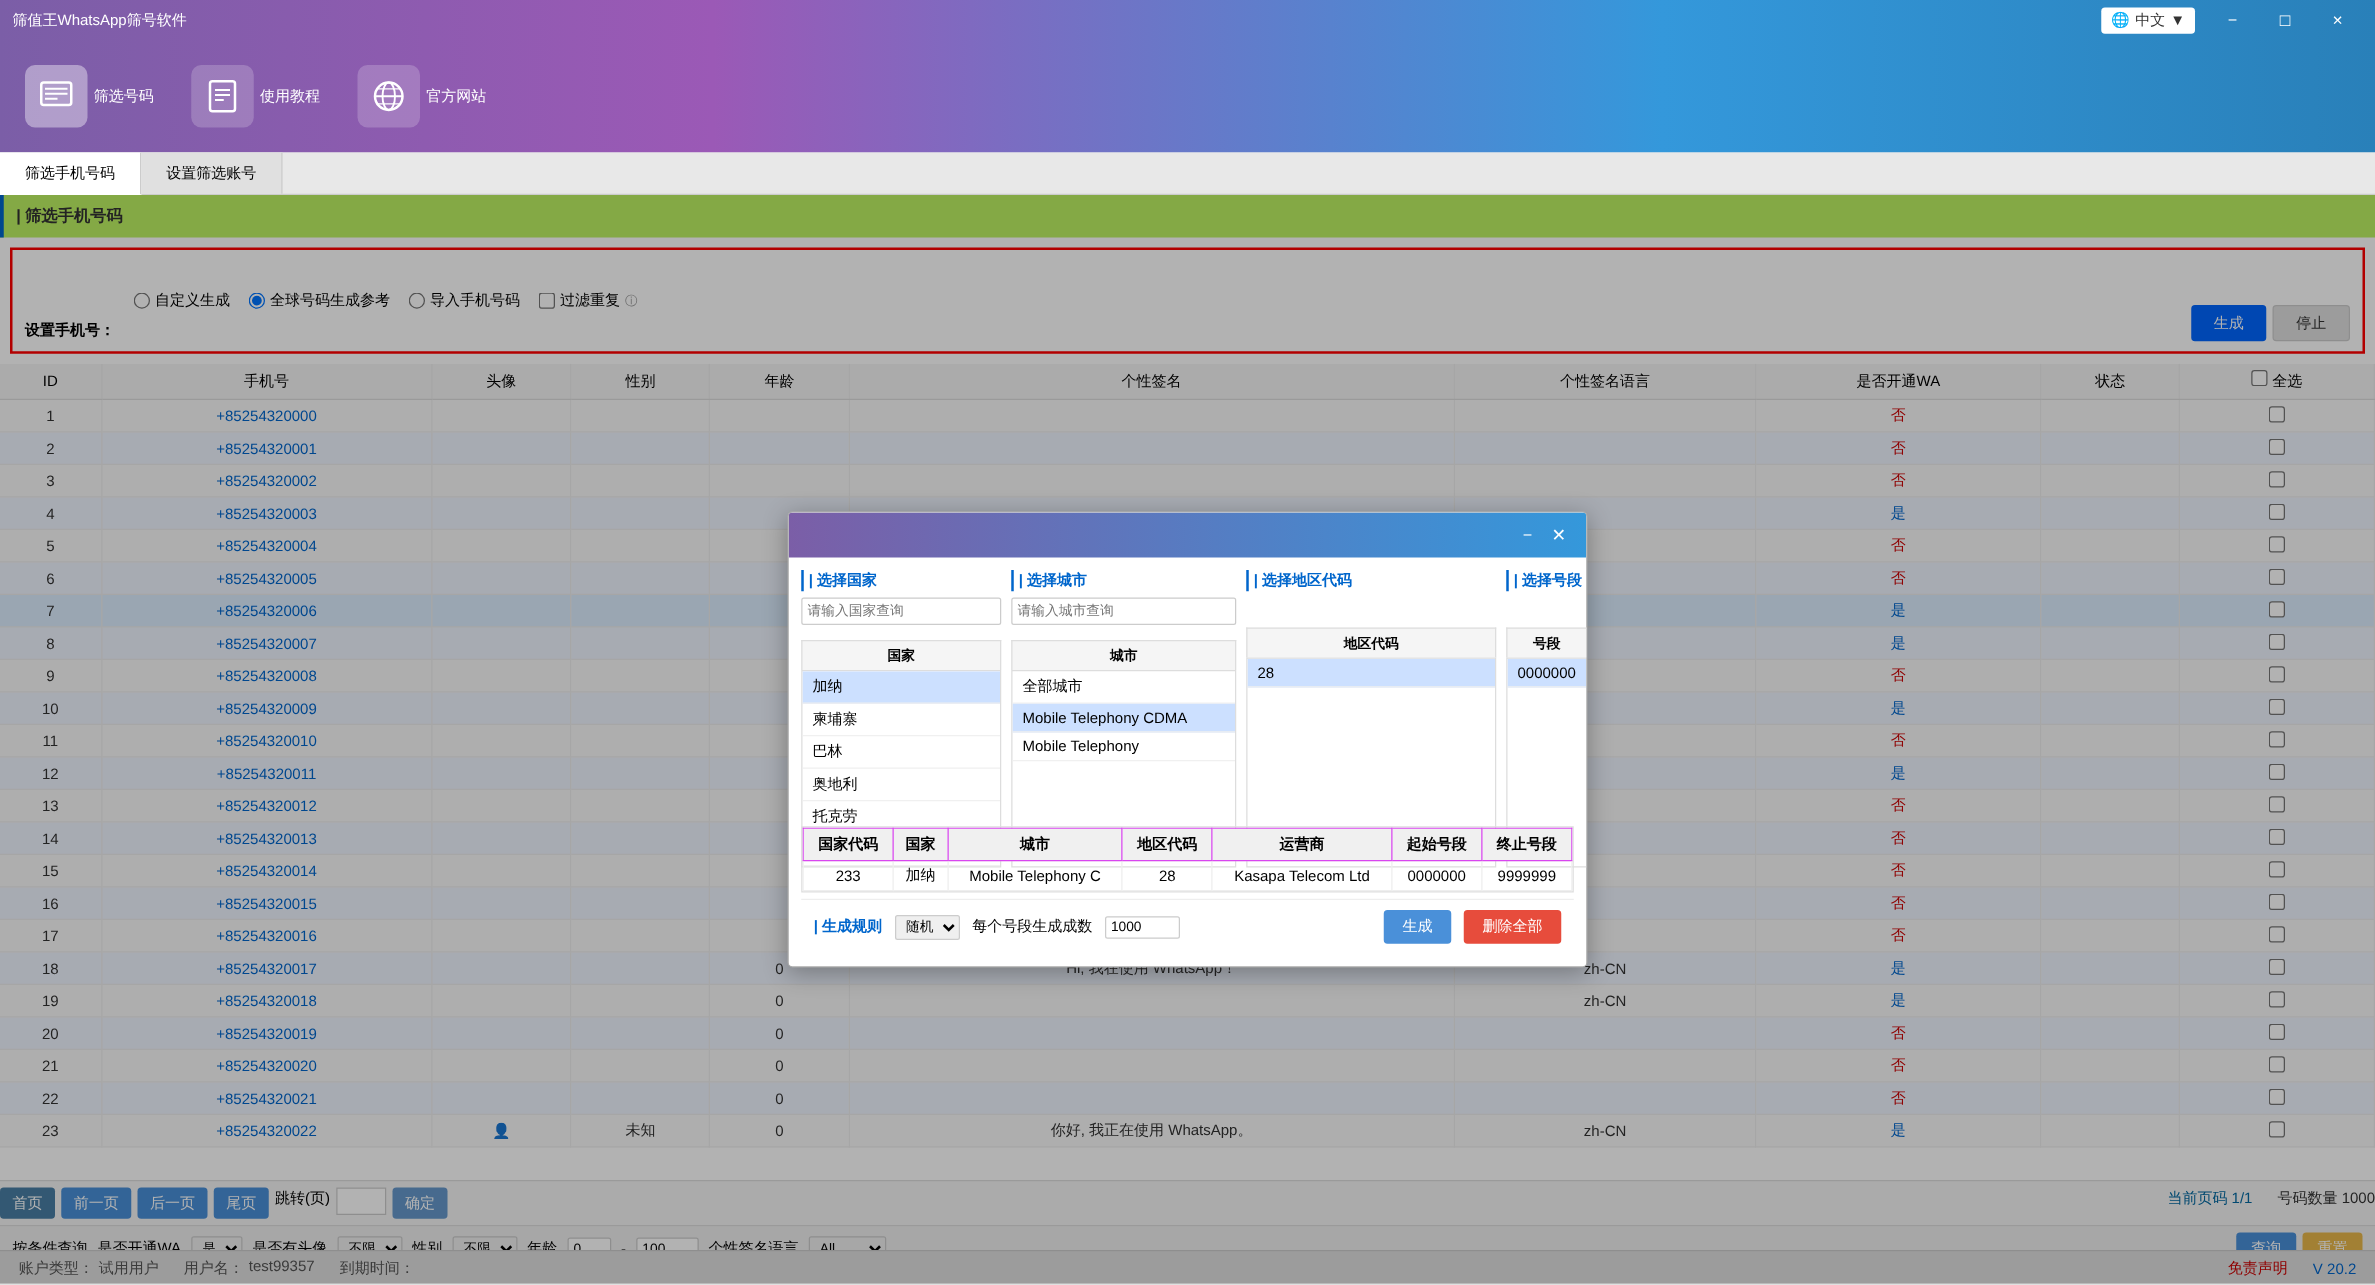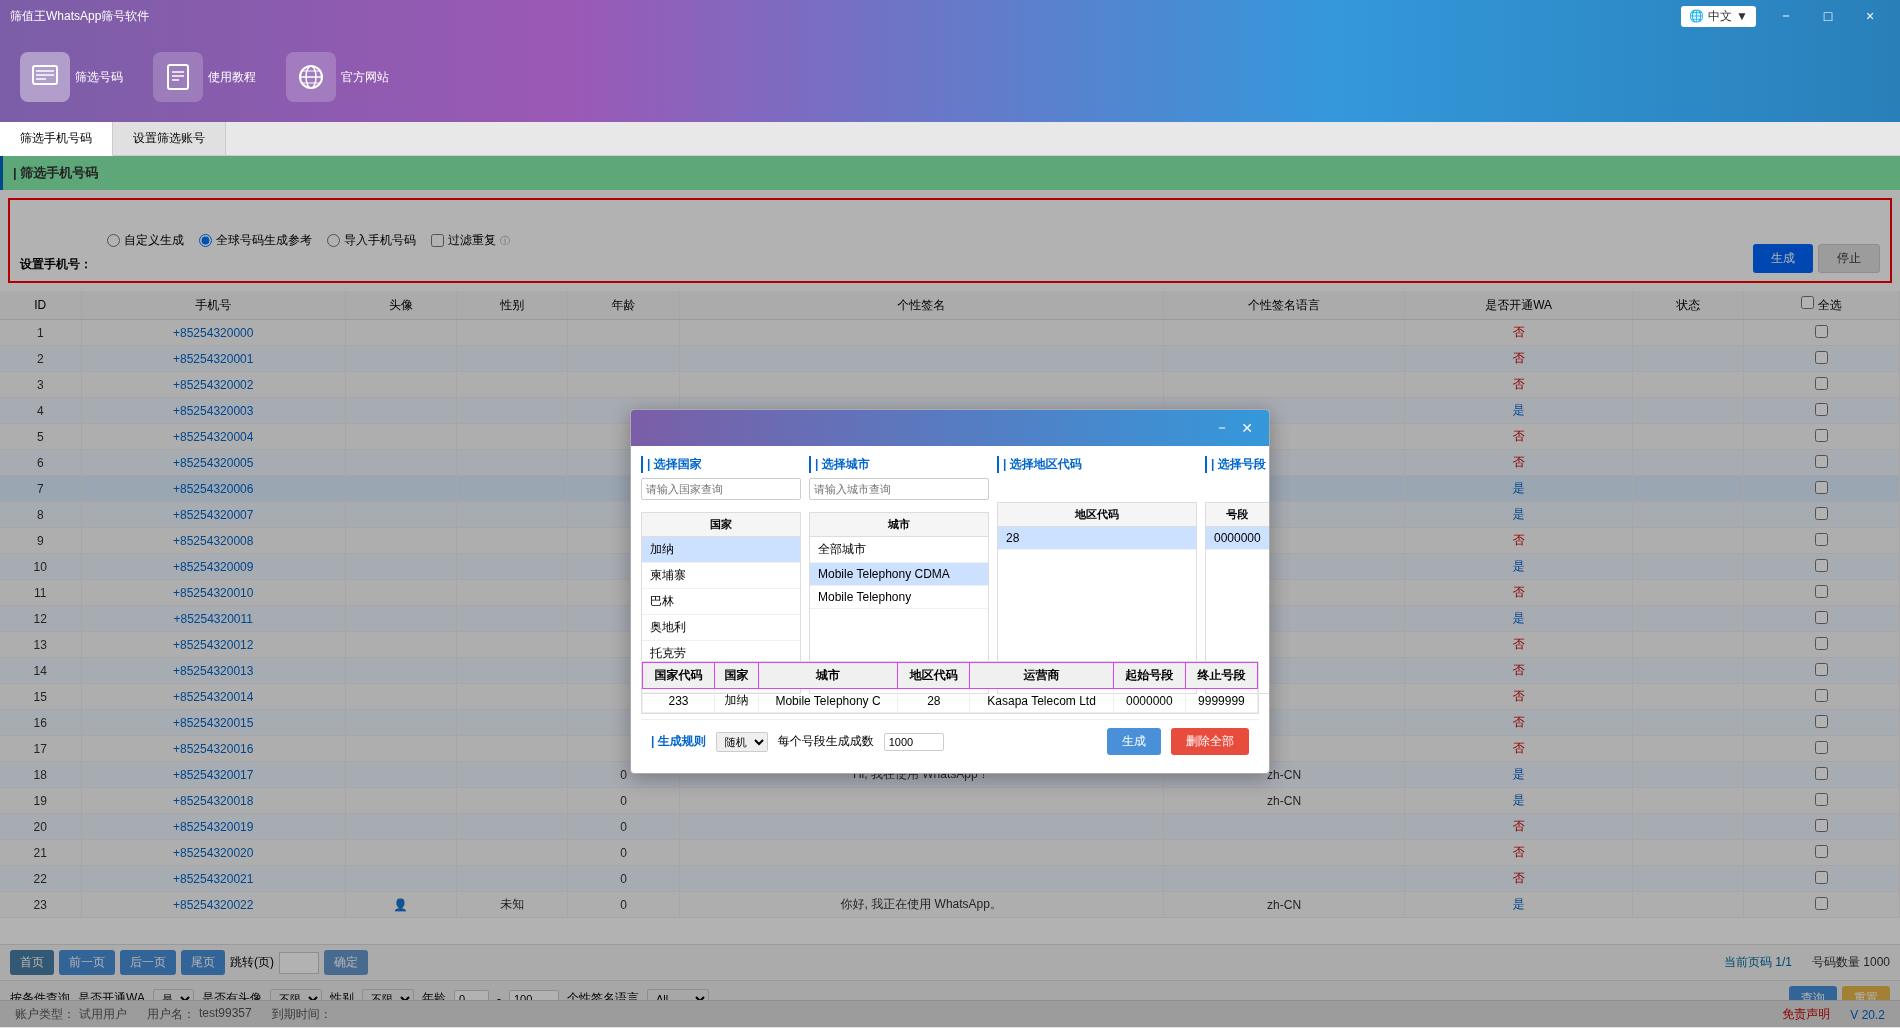--- a/index.html
+++ b/index.html
@@ -69,21 +69,21 @@
       background: white;
       border-bottom: 1px solid white;
       margin-bottom: -1px;
     }
 
     
     #main { background: white; height: calc(1028px - 32px - 90px - 35px); overflow: hidden; position: relative; }
 
     
     .section-header {
-      background: #86efac;
+      background: #bef264;
       padding: 8px 10px;
       font-size: 13px;
       font-weight: bold;
       color: #333;
       border-left: 3px solid #0066cc;
     }
 
     
     #settings-panel {
       border: 2px solid red;
@@ -143,22 +143,22 @@
     }
 
     
     #bottom-bar {
       position: absolute;
       bottom: 0; left: 0; right: 0;
       background: #f5f5f5;
       border-top: 1px solid #ddd;
     }
     #pagination-row {
-      display: flex; align-items: center; gap: 5px;
-      padding: 5px 10px;
+      display: flex; align-items: flex-start; gap: 5px;
+      padding: 5px 0;
     }
     .page-btn {
       background: #4a90d9; color: white; border: none;
       padding: 4px 10px; cursor: pointer; border-radius: 3px; font-size: 12px;
     }
     .page-btn.first { background: #4a7fa5; }
     .page-input {
       width: 40px; text-align: center; border: 1px solid #ccc;
       padding: 3px; font-size: 12px;
     }

